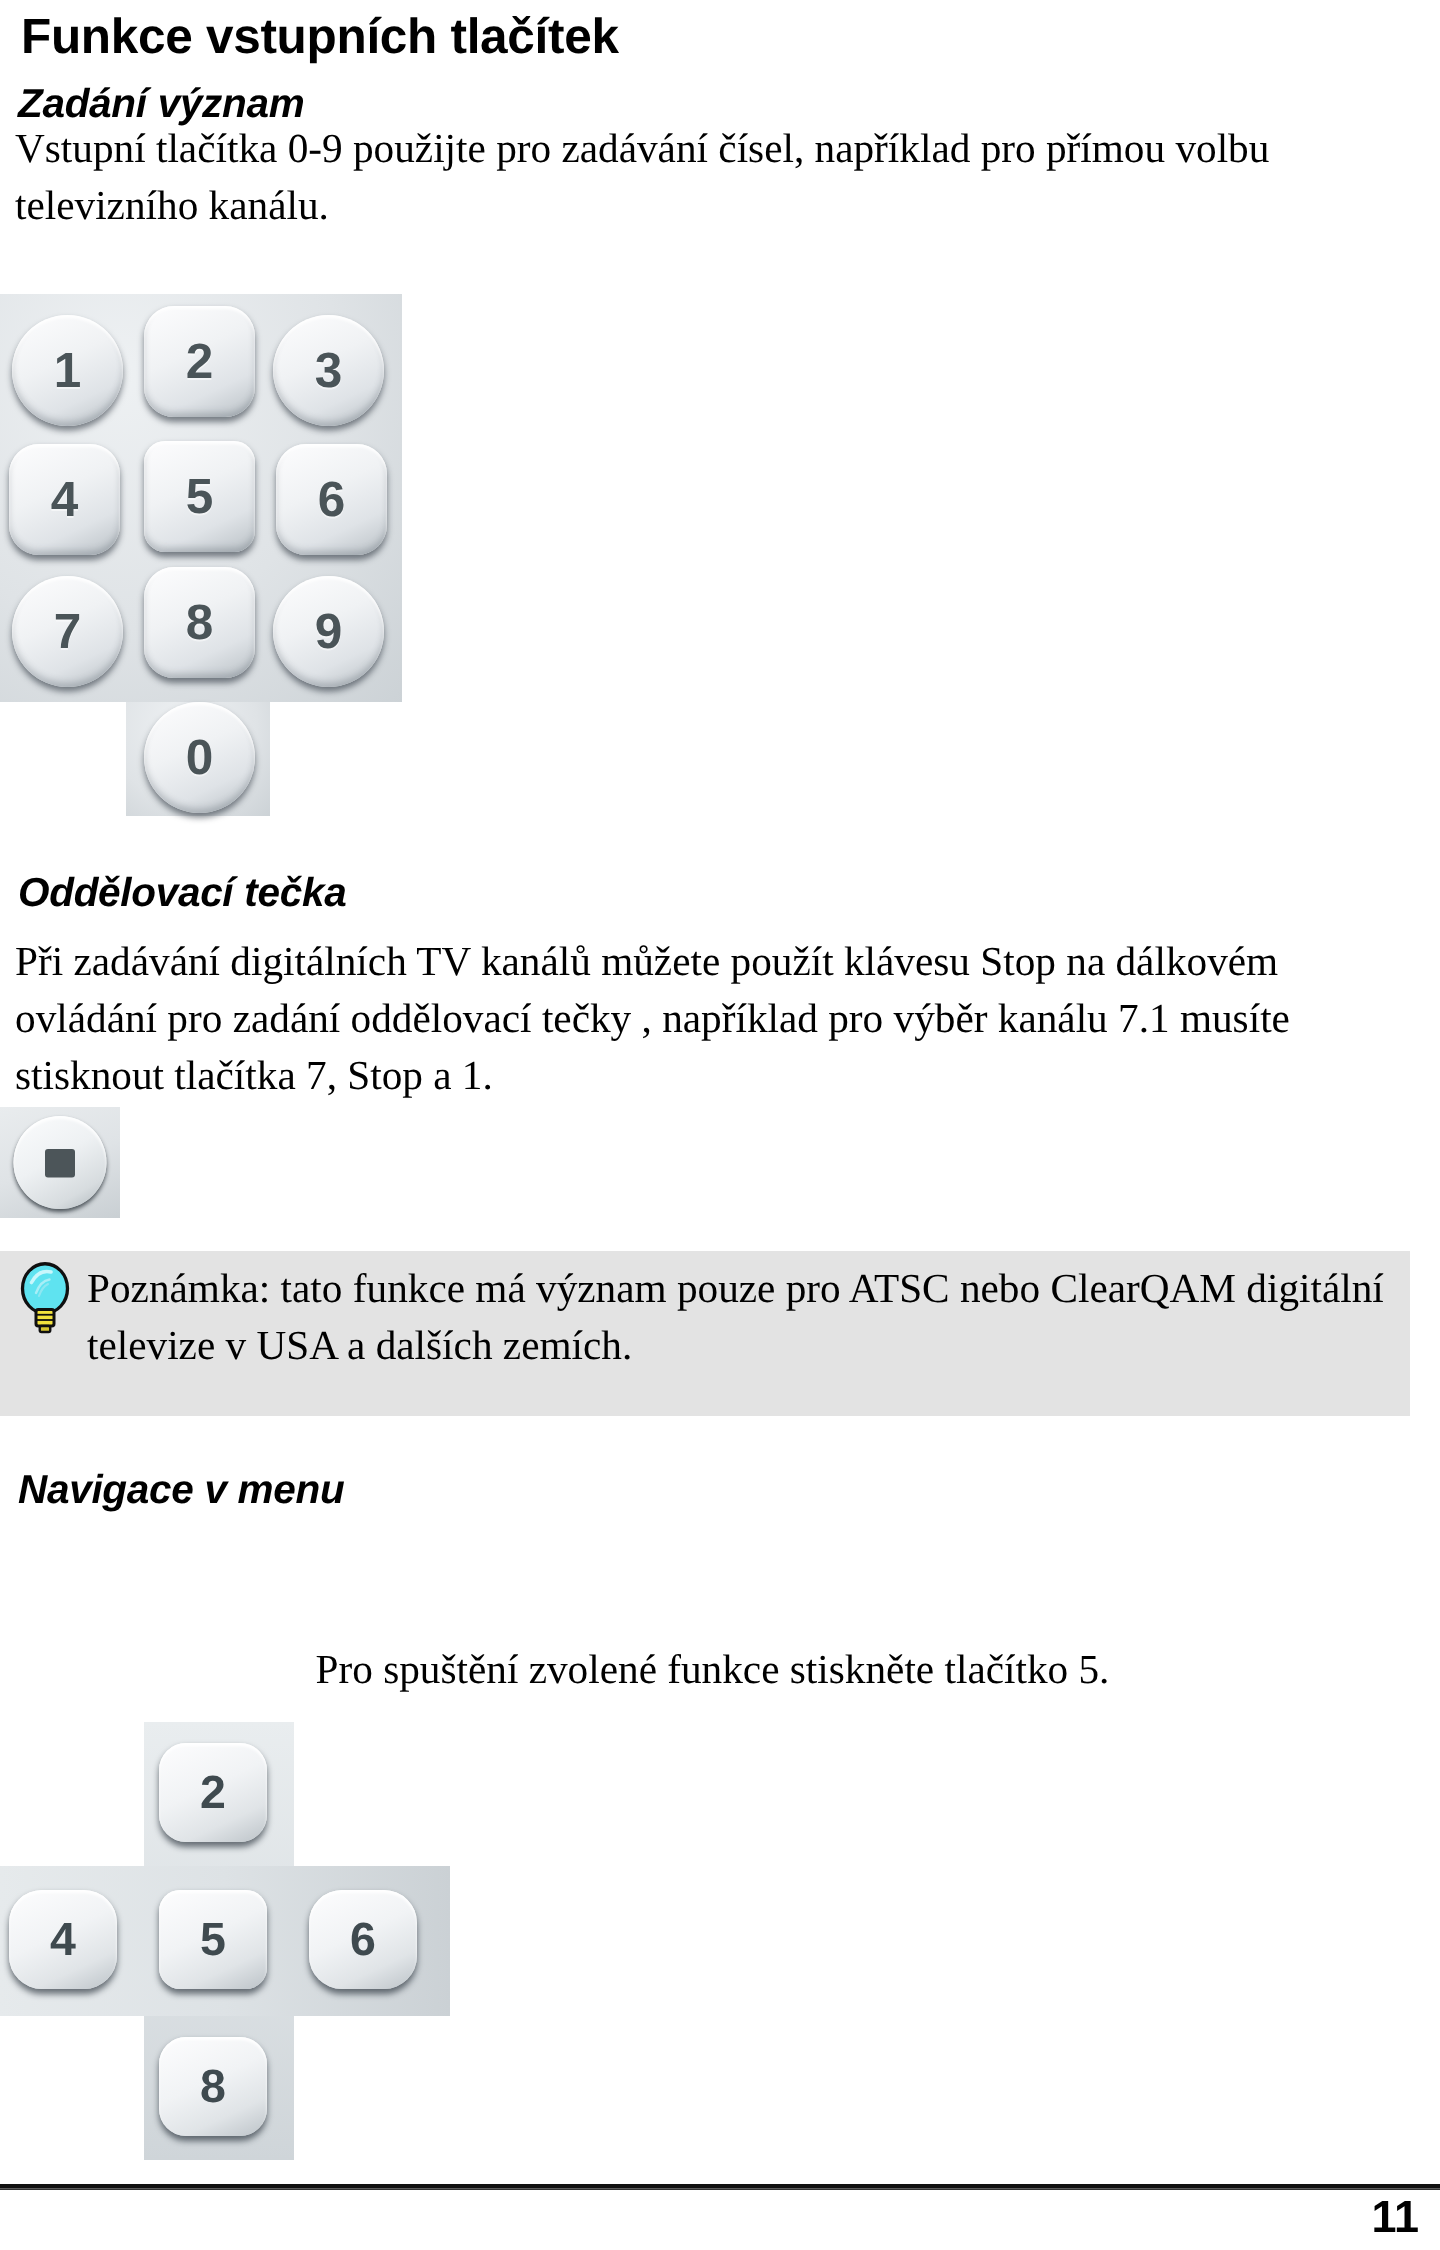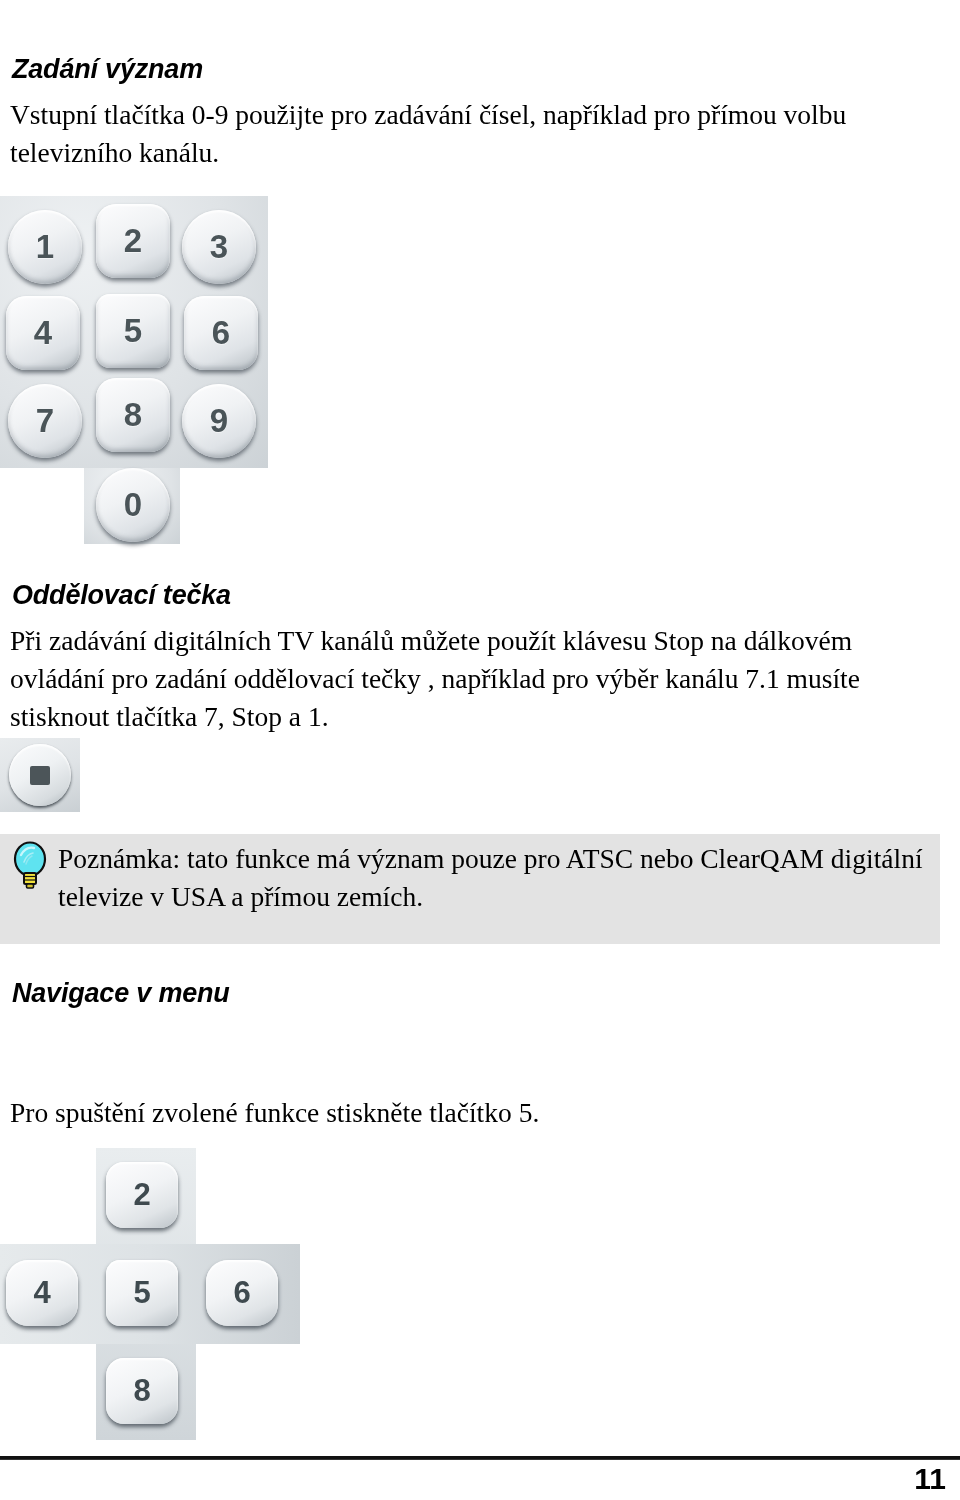--- a/index.html
+++ b/index.html
@@ -228,24 +228,25 @@
       0 3px 4px rgba(20,30,40,0.6),
       inset 0 2px 2px rgba(255,255,255,0.95);
     border-radius: 18px;
   }
 </style>
 </head>
 <body>
 
 <div class="page">
 
+  <div class="doc-title">Funkce vstupních tlačítek</div>
 
   <div class="sub-head" style="top:52px;">Zadání význam</div>
 
-  <div class="body-text" style="top:96px; width:900px;">
+  <div class="body-text" style="top:80px; width:900px;">
     <p>Vstupní tlačítka 0-9 použijte pro zadávání čísel, například pro přímou volbu televizního kanálu.</p>
   </div>
 
   <div class="keypad-photo">
     <div class="kp-plate"></div>
     <div class="kp-plate-tab"></div>
 
     <div class="kp-key kp-round" style="left:8px;  top:14px;">1</div>
     <div class="kp-key kp-soft" style="left:96px; top:8px;">2</div>
     <div class="kp-key kp-round" style="left:182px;top:14px;">3</div>
@@ -280,27 +281,27 @@
       <path d="M14 22 q3 -8 9 -9" stroke="#a9eef6" stroke-width="1.6" fill="none" stroke-linecap="round"></path>
       <path d="M16 24 q2 -6 6 -8" stroke="#8ee7f2" stroke-width="1.4" fill="none" stroke-linecap="round"></path>
       <rect x="14" y="33" width="12" height="11" rx="1.5" fill="#f2e23c" stroke="#101010" stroke-width="2"></rect>
       <line x1="14" y1="36.5" x2="26" y2="36.5" stroke="#101010" stroke-width="1.2"></line>
       <line x1="14" y1="40" x2="26" y2="40" stroke="#101010" stroke-width="1.2"></line>
       <rect x="16.5" y="44" width="7" height="4" rx="1.2" fill="#d6c52f" stroke="#101010" stroke-width="1.6"></rect>
     </svg>
   </div>
 
   <div class="note-text">
-    <p class="note-indent">Poznámka: tato funkce má význam pouze pro ATSC nebo ClearQAM digitální televize v USA a přímou zemích.</p>
+    <p class="note-indent">Poznámka: tato funkce má význam pouze pro ATSC nebo ClearQAM digitální televize v USA a dalších zemích.</p>
   </div>
 
   <div class="sub-head" style="top:976px;">Navigace v menu</div>
 
 
-  <div class="body-text" style="top:1094px;">
+  <div class="body-text" style="top:1094px;text-align:center;">
     <p>Pro spuštění zvolené funkce stiskněte tlačítko 5.</p>
   </div>
 
   <div class="cross-photo">
     <div class="cross-plate-v"></div>
     <div class="cross-plate-h"></div>
 
     <div class="cross-key" style="left:106px; top:14px;">2</div>
     <div class="cross-key" style="left:6px;   top:112px; border-radius:22px;">4</div>
     <div class="cross-key" style="left:106px; top:112px; border-radius:14px;">5</div>

